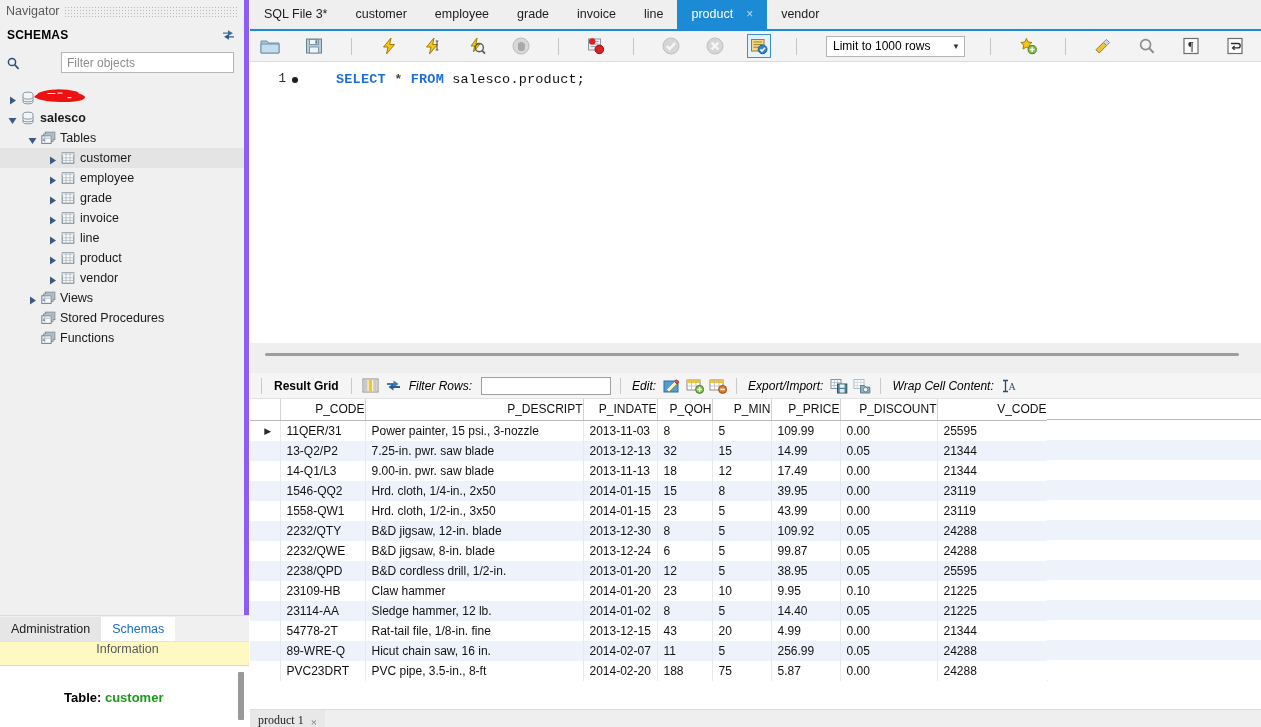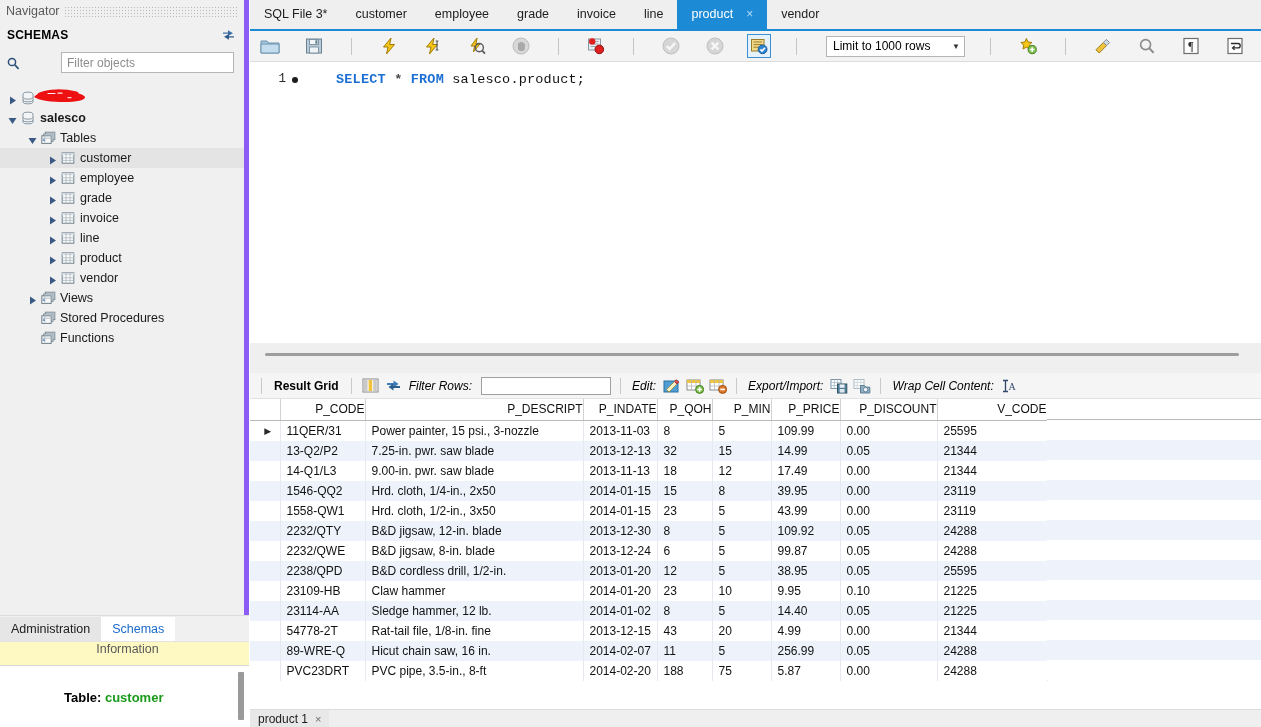--- a/index.html
+++ b/index.html
@@ -200,22 +200,22 @@
   tr.r-even td.marker { background: #eef3fb; }
   .mk-caret { font-size: 9px; color: #2a2a2a; line-height: 20px; }
 
   
   #res-tabs {
     position: absolute; left: 0; bottom: 0; width: 1011px; height: 18px;
     background: #efefef; display: flex; align-items: center;
     border-top: 1px solid #dcdcdc;
   }
   .rtab {
-    height: 18px; display: flex; align-items: center; padding: 0 8px;
-    font-size: 12px; color: #1d1d1d; background: #e8e8e8;
+    height: 18px; display: flex; align-items: flex-end; padding: 0 8px;
+    font-size: 12px; color: #1d1d1d; background: #e8e8e8; font-family: Liberation Serif, serif;
   }
   .rtab .xc { margin-left: 7px; font-size: 11px; color: #6a6a6a; }
 </style>
 </head>
 <body>
 
 <div id="app">
 
   <div id="navigator">
 

